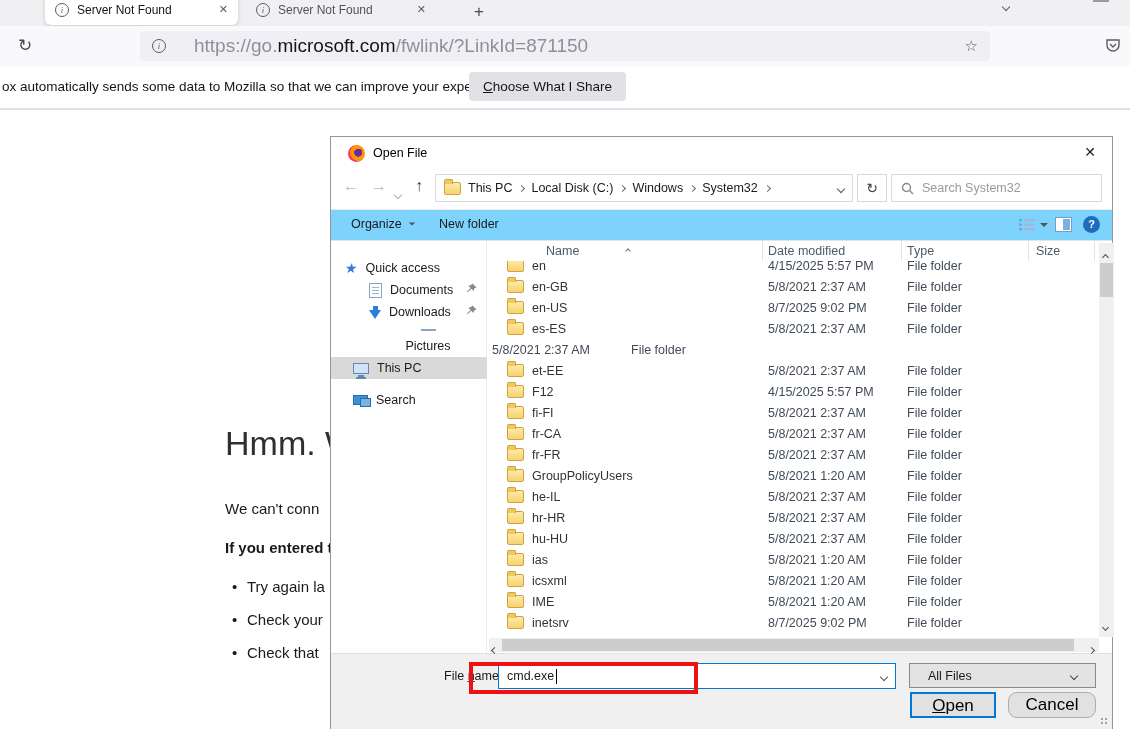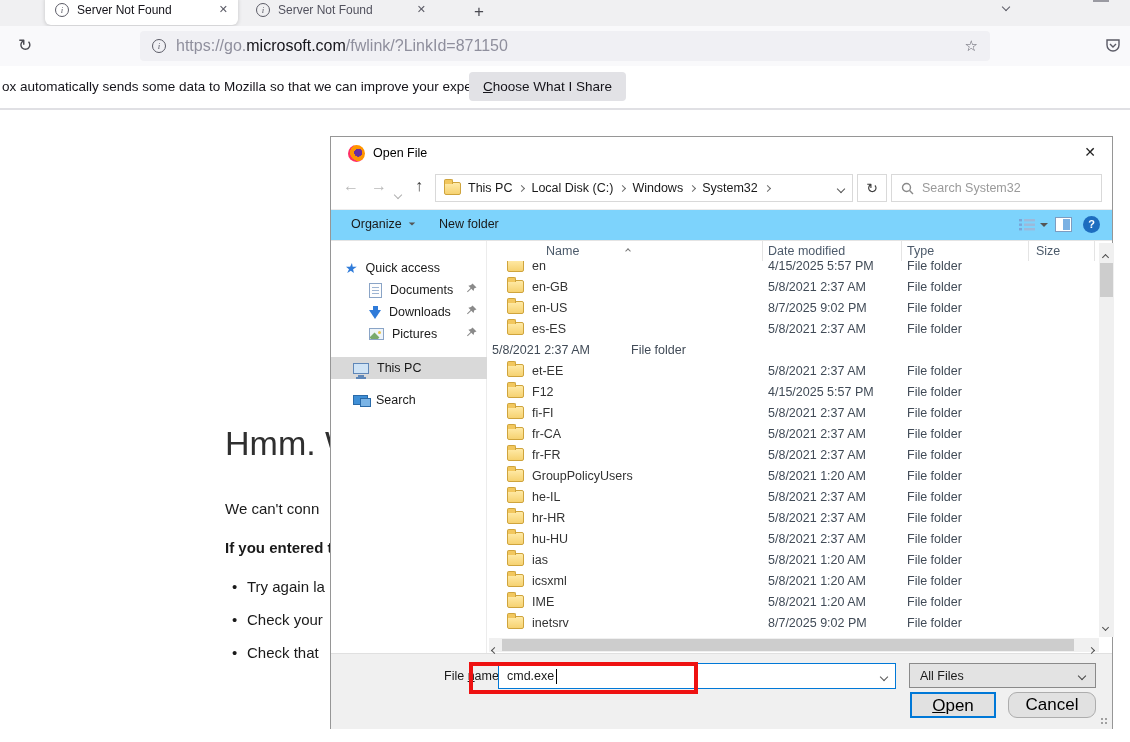--- a/index.html
+++ b/index.html
@@ -32,21 +32,21 @@
     width:14px; height:14px; border:1.4px solid #5b5b66; border-radius:50%;
     font-size:9px; font-style:italic; font-family:"Liberation Serif",serif; color:#5b5b66; flex:0 0 auto; }
   #newtab { position:absolute; left:474px; top:2px; font-size:17px; color:#4a4a52; }
   #alltabs { position:absolute; left:1003px; top:-4px; color:#5b5b66; }
   #winmin { position:absolute; left:1093px; top:0px; width:16px; height:2px; background:#9a9aa2; }
 
   #navbar { position:absolute; left:0; top:26px; width:1130px; height:40px; background:#f9f9fb; }
   #reload { position:absolute; left:18px; top:9px; font-size:17px; color:#4a4a52; }
   #urlbar { position:absolute; left:140px; top:5px; width:850px; height:30px;
     background:#f0f0f4; border-radius:4px; display:flex; align-items:center; padding:0 12px; gap:10px; }
-  #urltext { font-size:16px; color:#8f8f9d; flex:1; white-space:nowrap; overflow:hidden; }
+  #urltext { font-size:19px; color:#8f8f9d; flex:1; white-space:nowrap; overflow:hidden;margin-left:18px; }
   #urltext .strong { color:#15141a; }
   #star { margin-left:auto; font-size:15px; color:#5b5b66; }
   #pocket { position:absolute; left:1104px; top:10px; }
 
   #notifbar { position:absolute; left:0; top:66px; width:1130px; height:42px; background:#fff; }
   #notif-text { position:absolute; left:2px; top:13px; font-size:13.5px; color:#15141a; }
   #choose-share { position:absolute; left:469px; top:6px; height:29px; padding:0 14px;
     background:#e2e2e6; border:none; border-radius:4px; font-size:13.5px; color:#15141a;
     font-family:inherit; }
   #notif-divider { position:absolute; left:0; top:108px; width:1130px; height:2px; background:#e0e0e4; }
@@ -163,21 +163,21 @@
   #dlg-footer { position:absolute; left:0; top:516px; width:100%; height:76px;
     background:#f0f0f0; border-top:1px solid #e0e0e0; }
   #fn-label { position:absolute; left:113px; top:15px; color:#1a1a1a; }
   #fn-input { position:absolute; left:167px; top:9px; width:398px; height:26px; background:#fff;
     border:1px solid #0078d7; display:flex; align-items:center; padding:0 8px; gap:2px; }
   #fn-caret { width:1px; height:15px; background:#000; }
   #fn-chv { margin-left:auto; color:#555; }
   #red-box { position:absolute; left:138px; top:8px; width:229px; height:32px;
     border:4px solid #ee1111; z-index:6; }
   #filetype { position:absolute; left:578px; top:9px; width:187px; height:25px; background:#e3e3e3;
-    border:1px solid #8a8a8a; display:flex; align-items:center; padding:0 10px; }
+    border:1px solid #8a8a8a; display:flex; align-items:center; padding:0 18px; }
   #filetype .chv { margin-left:auto; color:#444; }
   .dlg-btn { position:absolute; top:38px; height:26px; width:86px; background:#e1e1e1;
     border:1px solid #adadad; font-size:17px; color:#000; text-align:center; line-height:24px;
     font-family:inherit; }
   #open-btn { left:579px; border:2px solid #0078d7; }
   #cancel-btn { left:677px; width:88px;border-radius:9px; }
   #grip { position:absolute; right:3px; bottom:3px; width:8px; height:8px;
     background:
       radial-gradient(circle at 1px 1px, #a0a0a0 1px, transparent 1.2px) 0 0/4px 4px; }
 </style>
@@ -317,21 +317,21 @@
         </div>
         <div class="side-item" style="top:38px; padding-left:38px;">
           <span class="ic-doc"></span>
           <span class="lbl">Documents</span>
           <span class="pin">
             <svg width="11" height="11" viewBox="0 0 11 11">
                 <path d="M6.5 0.5 l4 4 -2.2 0.8 -0.8 2.6 -2.2 -2.2 -3.6 3.6 -0.7 -0.7 3.6 -3.6 -2.2 -2.2 2.6 -0.8 z" fill="#8a8a8a"></path>
               </svg>
           </span>
         </div>
-        <div class="side-item" style="top:82px; padding-left:38px;">
+        <div class="side-item" style="top:88px; padding-left:38px;flex-direction:column;">
           <span class="ic-pic"></span>
           <span class="lbl">Pictures</span>
           <span class="pin">
             <svg width="11" height="11" viewBox="0 0 11 11">
                 <path d="M6.5 0.5 l4 4 -2.2 0.8 -0.8 2.6 -2.2 -2.2 -3.6 3.6 -0.7 -0.7 3.6 -3.6 -2.2 -2.2 2.6 -0.8 z" fill="#8a8a8a"></path>
               </svg>
           </span>
         </div>
         <div class="side-item selected" style="top:116px; padding-left:22px;">
           <span class="ic-pc"></span>

